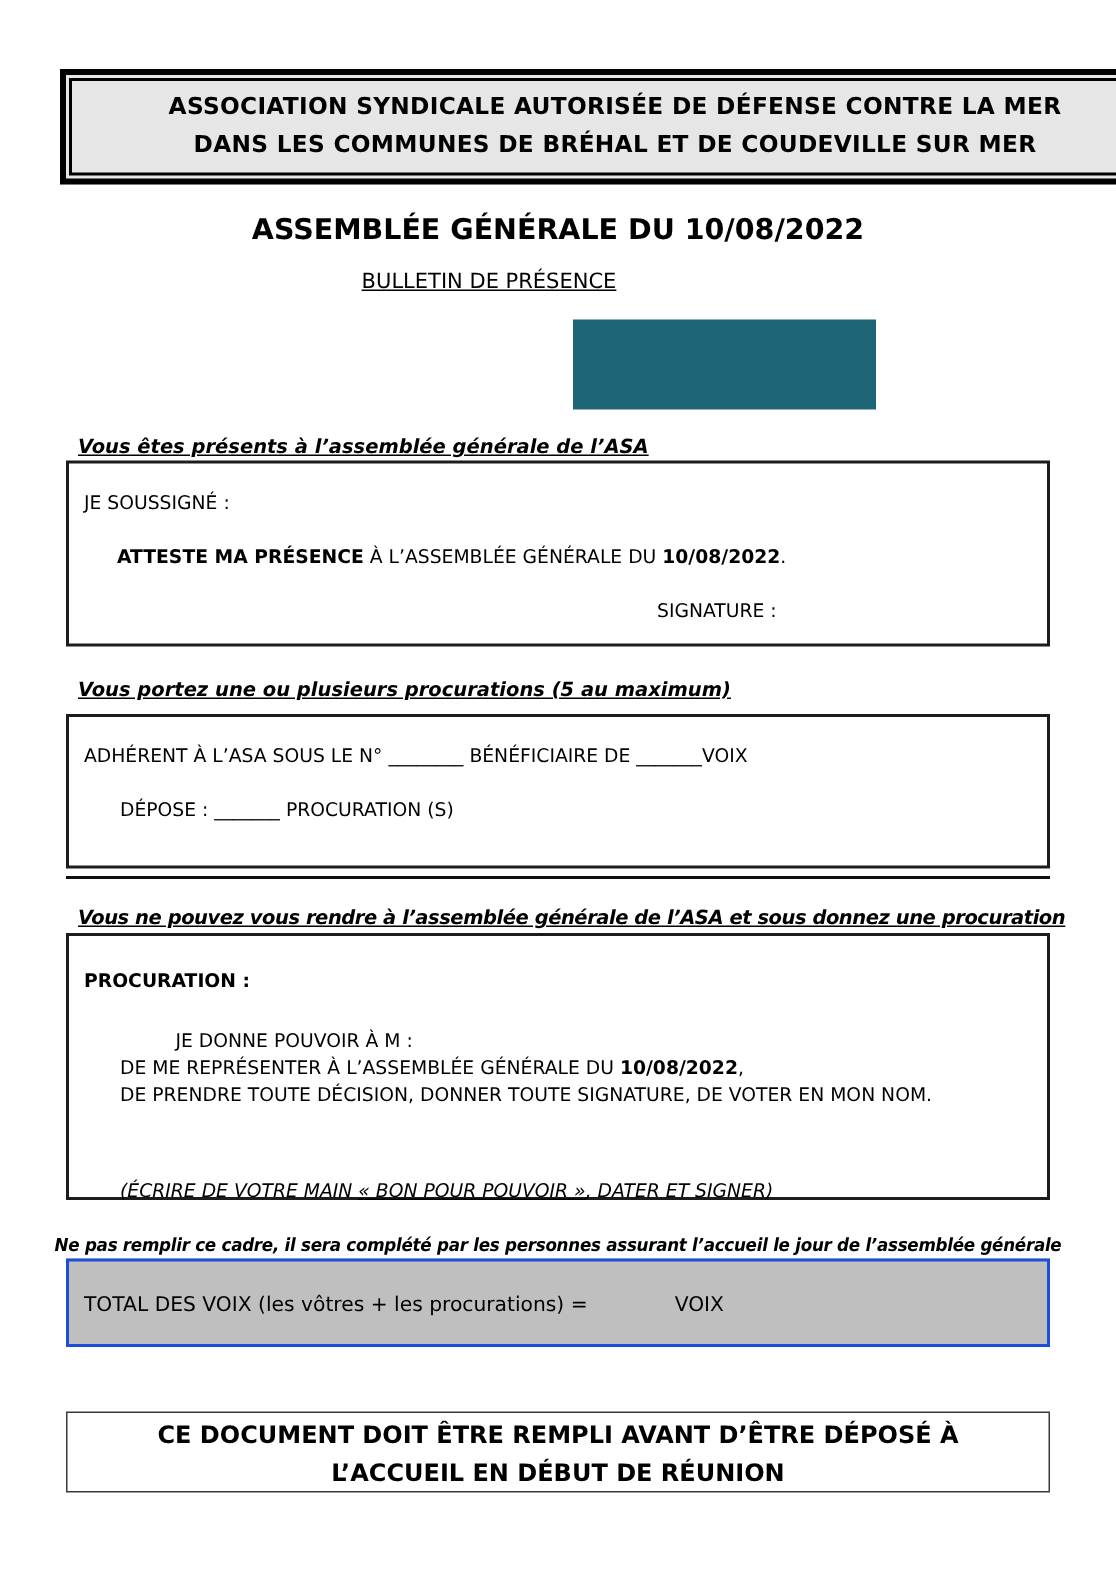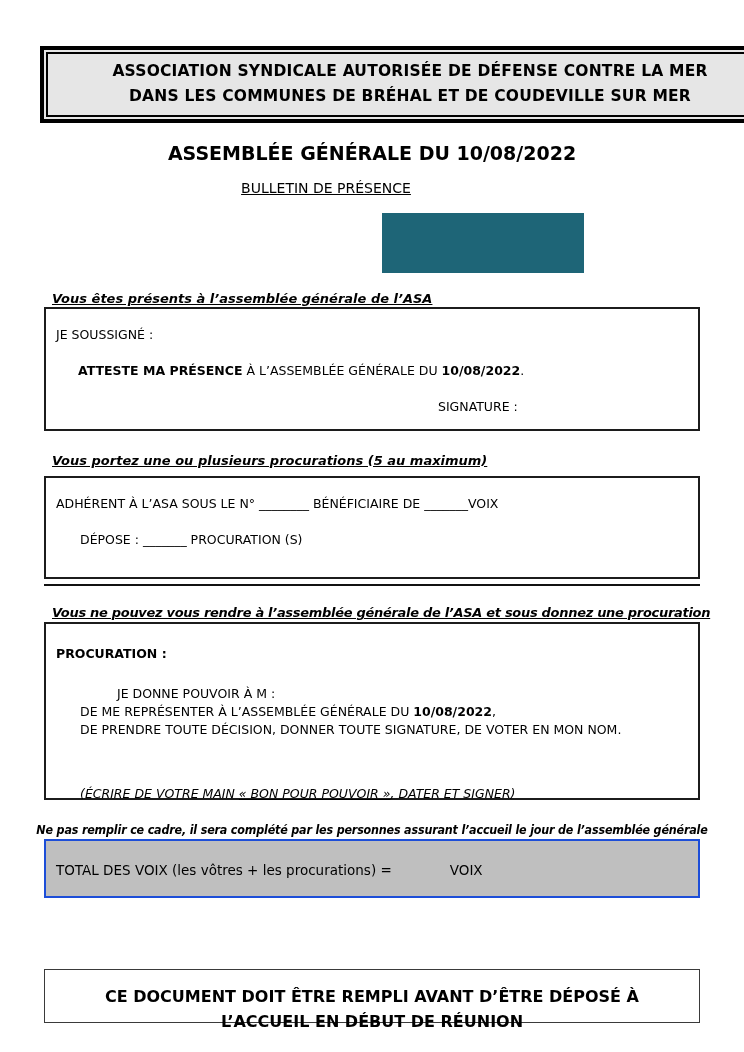--- a/index.html
+++ b/index.html
@@ -114,27 +114,27 @@
     width: 656px; height: 59px;
     box-sizing: border-box;
     border: 2px solid #1d4ed8;
     background: var(--total_bg, #bfbfbf);
     font-size: 13.5px;
   }
   .total-line { position: absolute; left: 10px; top: 21px; white-space: nowrap; }
   .voix-gap { margin-left: 58px; }
 
   .footer-box {
-    position: absolute; left: 44px; top: 969px;
+    position: absolute; left: 44px; top: 941px;
     width: 656px; height: 54px;
     box-sizing: border-box;
     border: 1.5px solid #3a3a3a;
     text-align: center;
     font-weight: bold; font-size: 16px; line-height: 25px;
-    padding-top: 14px;
+    padding-top: 2px;
   }
 </style>
 </head>
 <body>
 
 <div class="page">
 
   <div class="header-box">
     <div class="header-inner">
       <div>ASSOCIATION SYNDICALE AUTORISÉE DE DÉFENSE CONTRE LA MER</div>

